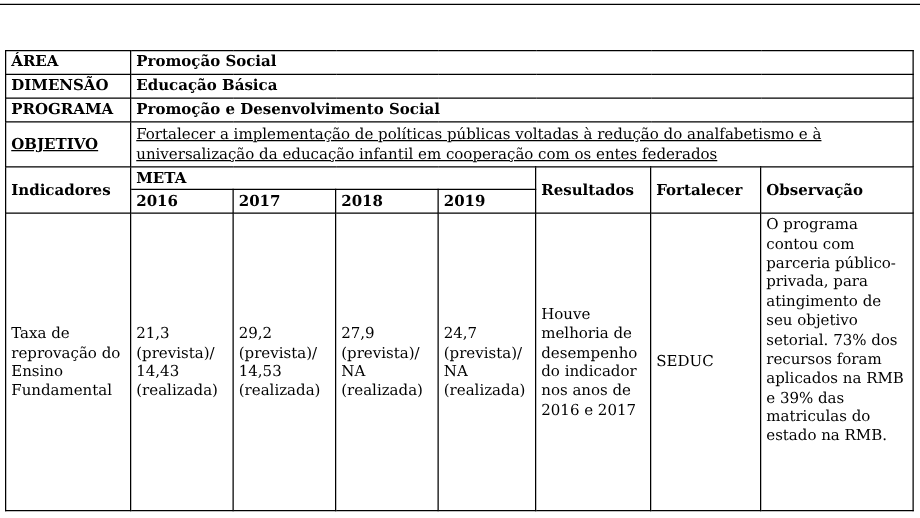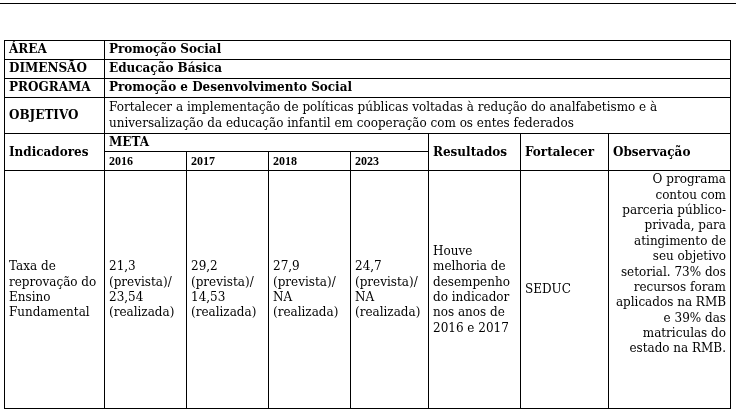--- a/index.html
+++ b/index.html
@@ -35,25 +35,25 @@
     border: 1px solid #000;
     padding: 1px 4px;
     font-size: 12px;
     line-height: 1.28;
     vertical-align: middle;
     text-align: left;
     overflow: hidden;
     word-wrap: break-word;
   }
   .bold { font-weight: bold; }
-  .vtop { vertical-align: top; text-align: right; }
+  .vtop { vertical-align: top; }
   tr.r-info  { height: 19px; }
-  tr.r-obj   { height: 36px; }
+  tr.r-obj   { height: 36px; text-decoration: underline; }
   tr.r-meta  { height: 16px; }
-  tr.r-years { height: 19px; font-family: Liberation Serif, serif; }
+  tr.r-years { height: 19px; }
   tr.r-data  { height: 238px; }
 </style>
 </head>
 <body>
 
 <div class="top-rule"></div>
 
 <table class="main">
   <colgroup>
     <col style="width:100px">
@@ -92,26 +92,26 @@
     <td class="bold" colspan="4">META</td>
     <td class="bold" rowspan="2">Resultados</td>
     <td class="bold" rowspan="2">Fortalecer</td>
     <td class="bold" rowspan="2">Observação</td>
   </tr>
 
   <tr class="r-years">
     <td class="bold">2016</td>
     <td class="bold">2017</td>
     <td class="bold">2018</td>
-    <td class="bold">2023</td>
+    <td class="bold">2019</td>
   </tr>
 
   <tr class="r-data">
     <td>Taxa de reprovação do Ensino Fundamental</td>
-    <td>21,3 (prevista)/ 23,54 (realizada)</td>
+    <td>21,3 (prevista)/ 14,43 (realizada)</td>
     <td>29,2 (prevista)/ 14,53 (realizada)</td>
     <td>27,9 (prevista)/ NA (realizada)</td>
     <td>24,7 (prevista)/ NA (realizada)</td>
     <td>Houve melhoria de desempenho  do indicador nos anos de 2016 e 2017</td>
     <td>SEDUC</td>
     <td class="vtop">O programa contou com parceria público-privada,  para atingimento de seu objetivo setorial. 73% dos recursos foram aplicados na RMB e 39% das matriculas do estado na RMB.</td>
   </tr>
 </tbody>
   </table>
 

